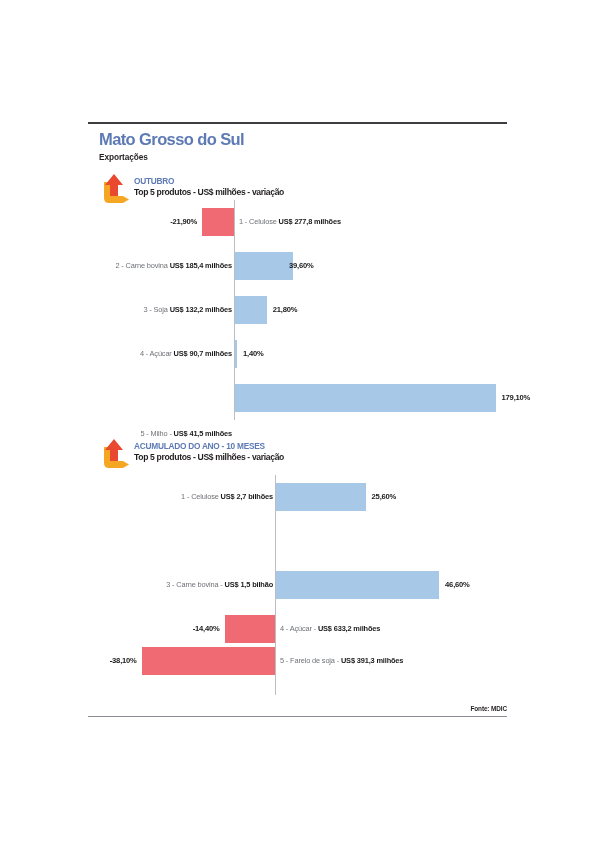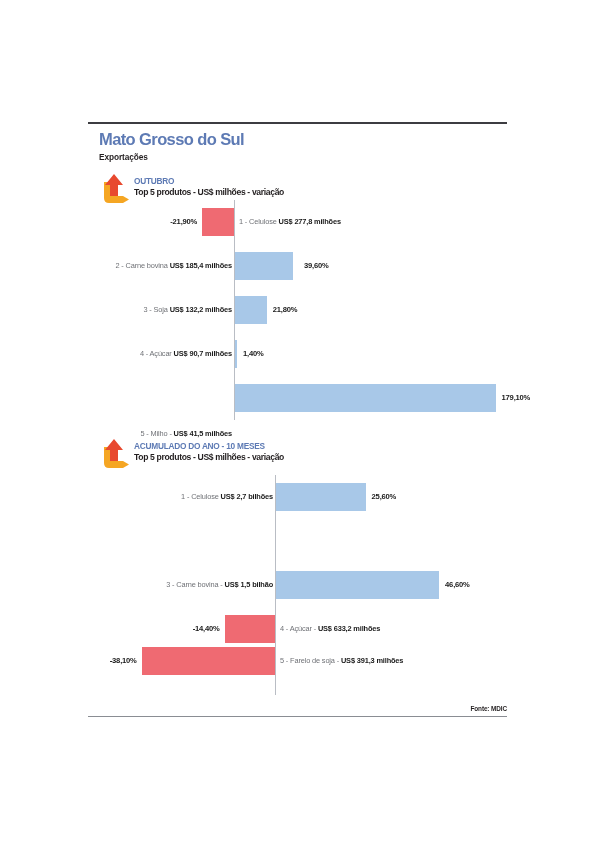--- a/index.html
+++ b/index.html
@@ -102,21 +102,21 @@
 
   <div class="chart" id="chart-0" style="top:200px;height:210px">
       <div class="axis" style="left: 234px; top: 0px; height: 220px;"></div>
       <div class="row" style="top: 0px;">
         <div class="bar neg" style="width: 31.8645px; left: 202.136px;"></div>
         <div class="pct left" style="right: 397.865px;">-21,90%</div>
         <div class="lbl right" style="left: 239px;">1 - Celulose <b>US$ 277,8 milhões</b></div>
       </div>
       <div class="row" style="top: 44px;">
         <div class="bar pos" style="width: 57.618px; left: 235px;"></div>
-        <div class="pct right" style="left: 304px;">39,60%</div>
+        <div class="pct right" style="left: 289px;">39,60%</div>
         <div class="lbl left" style="right: 363px;">2 - Carne bovina <b>US$ 185,4 milhões</b></div>
       </div>
       <div class="row" style="top: 88px;">
         <div class="bar pos" style="width: 31.719px; left: 235px;"></div>
         <div class="pct right" style="left: 272.719px;">21,80%</div>
         <div class="lbl left" style="right: 363px;">3 - Soja <b>US$ 132,2 milhões</b></div>
       </div>
       <div class="row" style="top: 132px;">
         <div class="bar pos" style="width: 2.037px; left: 235px;"></div>
         <div class="pct right" style="left: 243.037px;">1,40%</div>

